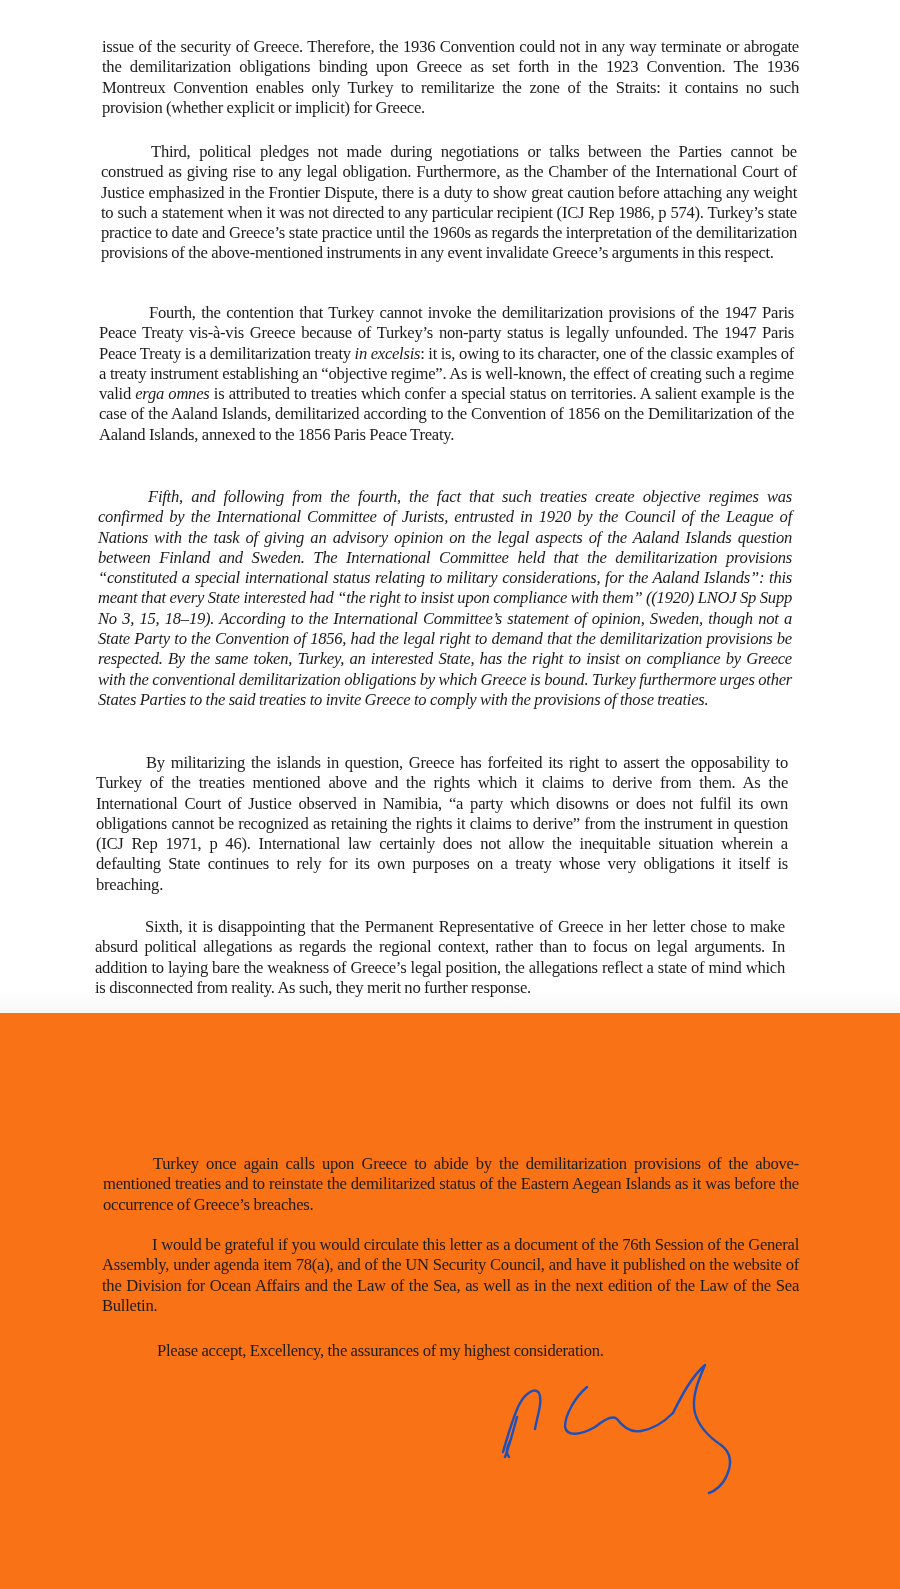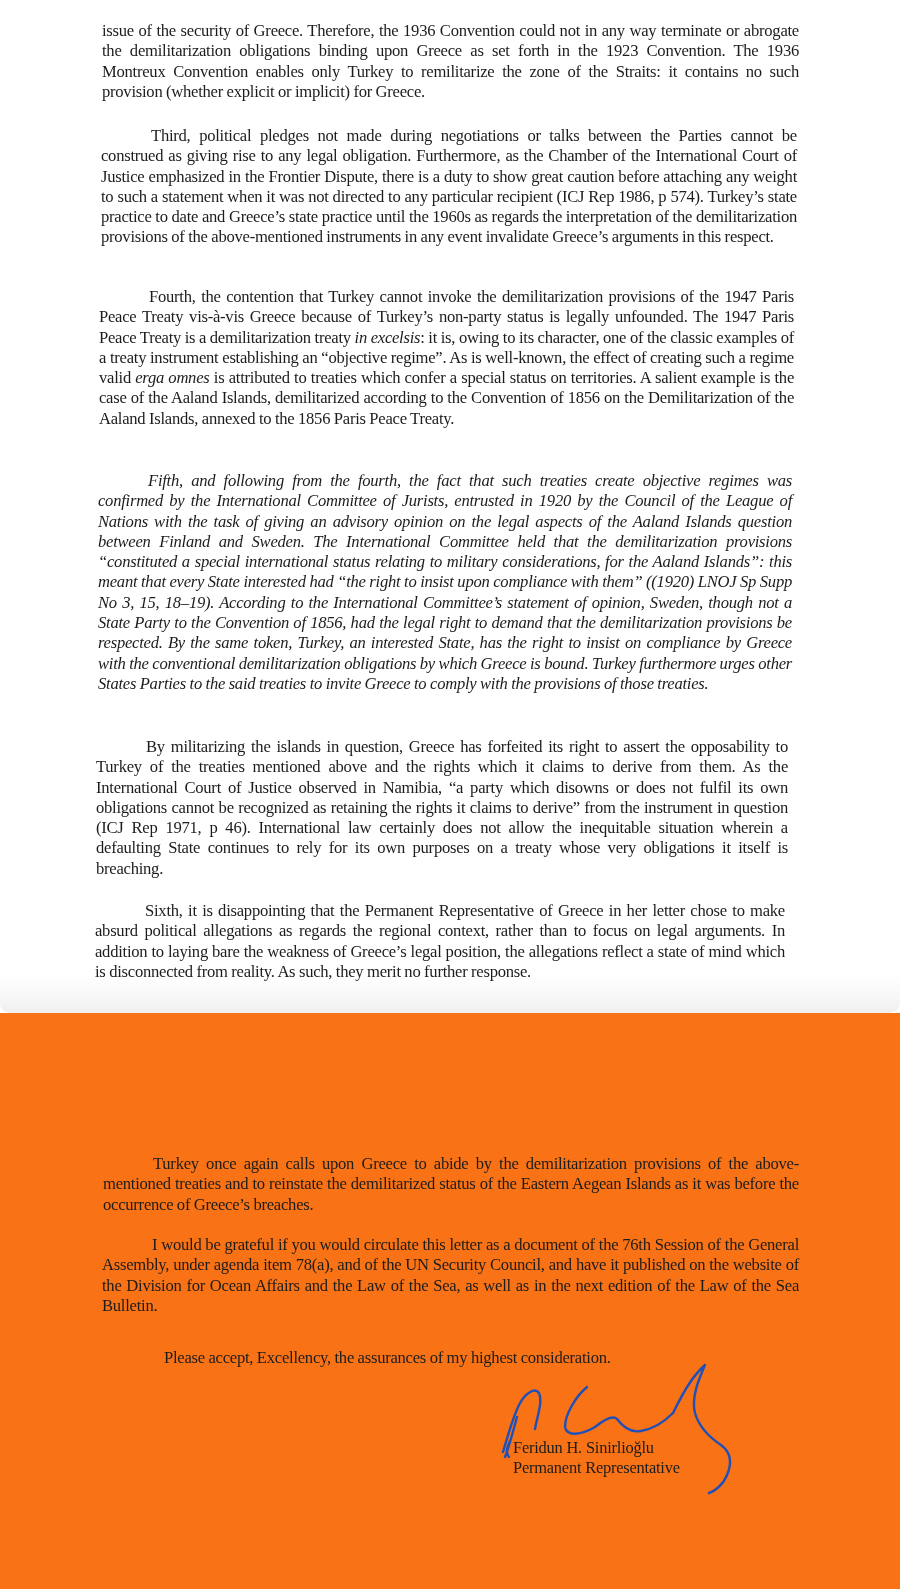--- a/index.html
+++ b/index.html
@@ -15,21 +15,21 @@
     font-family: "Liberation Serif", serif;
     color: #1c1c1c;
   }
   .page {
     position: absolute;
     left: 0;
     width: 900px;
     background: #f97316;
   }
   #page-1 {
-    top: 0;
+    top: 16px;
     height: 1013px;
     background: linear-gradient(to bottom, #ffffff 0px, #ffffff 975px, #f6f6f6 1000px, #efefef 1013px);
     border-radius: 10px;
   }
   #page-2 {
     top: 1013px;
     height: 576px;
   }
   .para {
     position: absolute;
@@ -92,31 +92,27 @@
   <p class="para" id="p1-mil" style="margin:0"><span class="indent"></span><span>By militarizing the islands in question, Greece has forfeited its right to assert the opposability to Turkey of the treaties mentioned above and the rights which it claims to derive from them. As the International Court of Justice observed in Namibia, “a party which disowns or does not fulfil its own obligations cannot be recognized as retaining the rights it claims to derive” from the instrument in question (ICJ Rep 1971, p 46). International law certainly does not allow the inequitable situation wherein a defaulting State continues to rely for its own purposes on a treaty whose very obligations it itself is breaching.</span></p>
 
   <p class="para" id="p1-sixth" style="margin:0"><span class="indent"></span><span>Sixth, it is disappointing that the Permanent Representative of Greece in her letter chose to make absurd political allegations as regards the regional context, rather than to focus on legal arguments. In addition to laying bare the weakness of Greece’s legal position, the allegations reflect a state of mind which is disconnected from reality. As such, they merit no further response.</span></p>
 </div>
 
 <div class="page" id="page-2">
   <p class="para" id="p2-call" style="margin:0"><span class="indent"></span><span>Turkey once again calls upon Greece to abide by the demilitarization provisions of the above-mentioned treaties and to reinstate the demilitarized status of the Eastern Aegean Islands as it was before the occurrence of Greece’s breaches.</span></p>
 
   <p class="para" id="p2-circ" style="margin:0"><span class="indent"></span><span>I would be grateful if you would circulate this letter as a document of the 76th Session of the General Assembly, under agenda item 78(a), and of the UN Security Council, and have it published on the website of the Division for Ocean Affairs and the Law of the Sea, as well as in the next edition of the Law of the Sea Bulletin.</span></p>
 
-  <p class="para" id="p2-closing" style="margin:12px"><span class="indent"></span><span>Please accept, Excellency, the assurances of my highest consideration.</span></p>
+  <p class="para" id="p2-closing" style="margin:5px"><span class="indent"></span><span>Please accept, Excellency, the assurances of my highest consideration.</span></p>
 
   <svg id="signature" viewBox="0 0 260 140" xmlns="http://www.w3.org/2000/svg">
     <g fill="none" stroke="#1f4fb8" stroke-width="2.4" stroke-linecap="round" stroke-linejoin="round">
 
       <path d="M8 95 C 14 75, 18 60, 24 48 C 30 36, 40 30, 44 36 C 48 44, 42 60, 40 72"></path>
       <path d="M22 60 C 18 75, 14 90, 10 100 M16 82 C 12 90, 10 96, 14 100"></path>
 
       <path d="M92 30 C 80 40, 70 58, 70 70 C 72 80, 86 78, 100 70 C 110 62, 118 58, 122 62 C 128 70, 136 76, 146 74 C 158 72, 170 64, 178 56"></path>
 
       <path d="M178 56 C 186 40, 196 20, 210 8 C 204 22, 196 40, 200 56 C 204 70, 214 80, 226 88 C 234 94, 238 104, 232 118 C 228 128, 220 134, 214 136"></path>
     </g>
   </svg>
 
-  <div class="sig-block">
-    <div>Feridun H. Sinirlioğlu</div>
-    <div>Permanent Representative</div>
-  </div>
 </div>
 
 </body></html>

